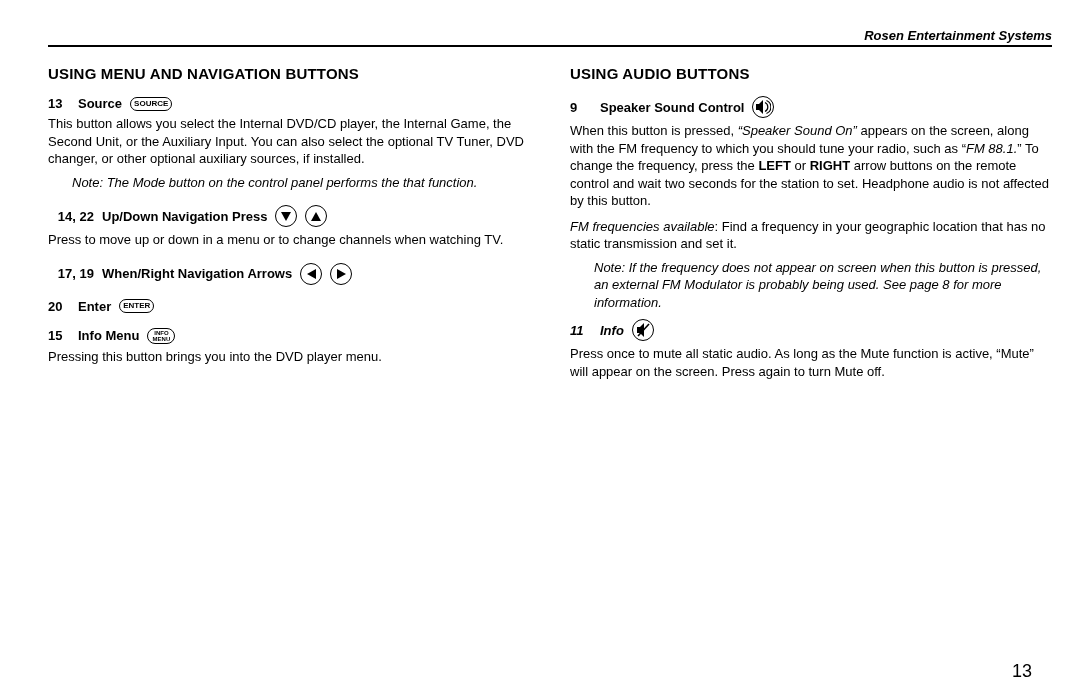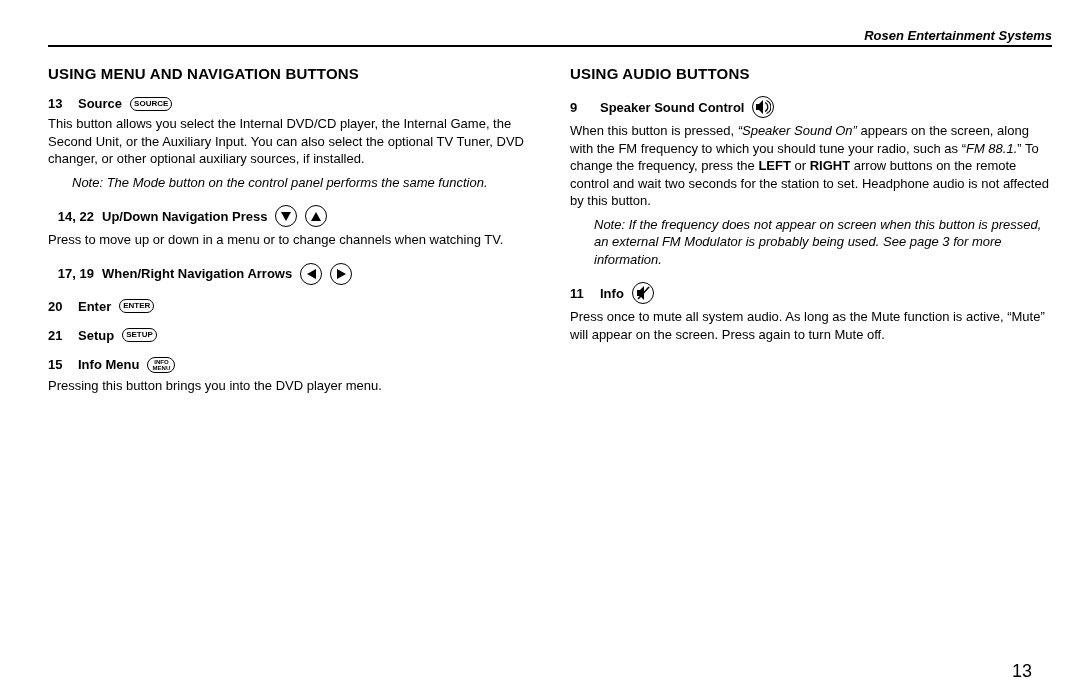--- a/index.html
+++ b/index.html
@@ -148,21 +148,21 @@
 
     <div class="col">
       <h2 class="section">USING MENU AND NAVIGATION BUTTONS</h2>
 
       <div class="item-head">
         <span class="num">13</span>
         <span class="ititle">Source</span>
         <span class="labbtn">SOURCE</span>
       </div>
       <p class="body">This button allows you select the Internal DVD/CD player, the Internal Game, the Second Unit, or the Auxiliary Input. You can also select the optional TV Tuner, DVD changer, or other optional auxiliary sources, if installed.</p>
-      <p class="note">Note: The Mode button on the control panel performs the same function.</p>
+      <p class="note">Note: The Mode button on the control panel performs the that function.</p>
 
       <div class="item-head">
         <span class="num wide-num">14, 22</span>
         <span class="ititle">Up/Down Navigation Press</span>
         <span class="cir">
             <span class="tri-down"></span>
           </span>
         <span class="cir">
             <span class="tri-up"></span>
           </span>
@@ -179,25 +179,20 @@
             <span class="tri-right"></span>
           </span>
       </div>
 
       <div class="item-head">
         <span class="num">20</span>
         <span class="ititle">Enter</span>
         <span class="labbtn">ENTER</span>
       </div>
 
-      <div class="item-head">
-        <span class="num">21</span>
-        <span class="ititle">Setup</span>
-        <span class="labbtn">SETUP</span>
-      </div>
 
       <div class="item-head">
         <span class="num">15</span>
         <span class="ititle">Info Menu</span>
         <span class="labbtn stack">
           <span>INFO</span>
           <span>MENU</span>
         </span>
       </div>
       <p class="body">Pressing this button brings you into the DVD player menu.</p>
@@ -213,31 +208,34 @@
           <svg width="16" height="16" viewBox="0 0 16 16">
             <polygon points="1,5 4,5 8,1 8,15 4,11 1,11" fill="#000"></polygon>
             <path d="M10 3.5 A5 5 0 0 1 10 12.5" fill="none" stroke="#000" stroke-width="1.2"></path>
             <path d="M11.5 1.5 A7 7 0 0 1 11.5 14.5" fill="none" stroke="#000" stroke-width="1.2"></path>
           </svg>
         </span>
       </div>
       <p class="body">
         <span>When this button is pressed, </span><em>“Speaker Sound On”</em><span> appears on the screen, along with the FM frequency to which you should tune your radio, such as “</span><em>FM 88.1.</em><span>” To change the frequency, press the </span><b>LEFT</b><span> or </span><b>RIGHT</b><span> arrow buttons on the remote control and wait two seconds for the station to set. Headphone audio is not affected by this button.</span>
       </p>
-      <p class="note">Note: If the frequency does not appear on screen when this button is pressed, an external FM Modulator is probably being used. See page 3 for more information.</p>
-
-      <div class="item-head" style="margin-top:14px;">
+      <p class="body" style="margin-top:8px;">
+        <em>FM frequencies available</em><span>: Find a frequency in your geographic location that has no static transmission and set it.</span>
+      </p>
+      <p class="note">Note: If the frequency does not appear on screen when this button is pressed, an external FM Modulator is probably being used. See page 8 for more information.</p>
+
+      <div class="item-head" style="margin-top:8px;font-style:italic;">
         <span class="num">11</span>
         <span class="ititle">Info</span>
         <span class="cir mute-icon">
           <svg width="16" height="16" viewBox="0 0 16 16">
             <polygon points="2,5 5,5 9,1 9,15 5,11 2,11" fill="#000"></polygon>
             <line x1="3" y1="14" x2="14" y2="2" stroke="#000" stroke-width="1.6"></line>
           </svg>
         </span>
       </div>
-      <p class="body">Press once to mute all system audio. As long as the Mute function is active, “Mute” will appear on the screen. Press again to turn Mute off.</p>
+      <p class="body">Press once to mute all static audio. As long as the Mute function is active, “Mute” will appear on the screen. Press again to turn Mute off.</p>
     </div>
 
   </div>
 
   <div class="pagenum">13</div>
 </div>
 
 </body></html>

